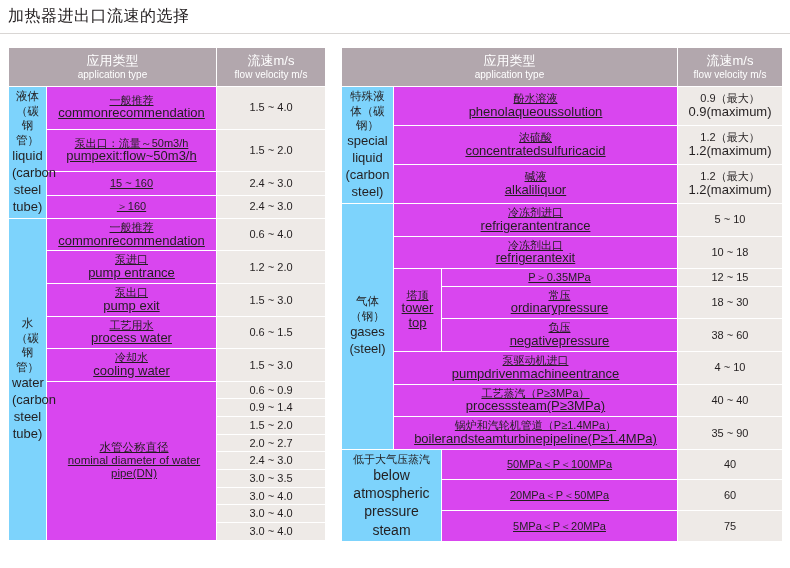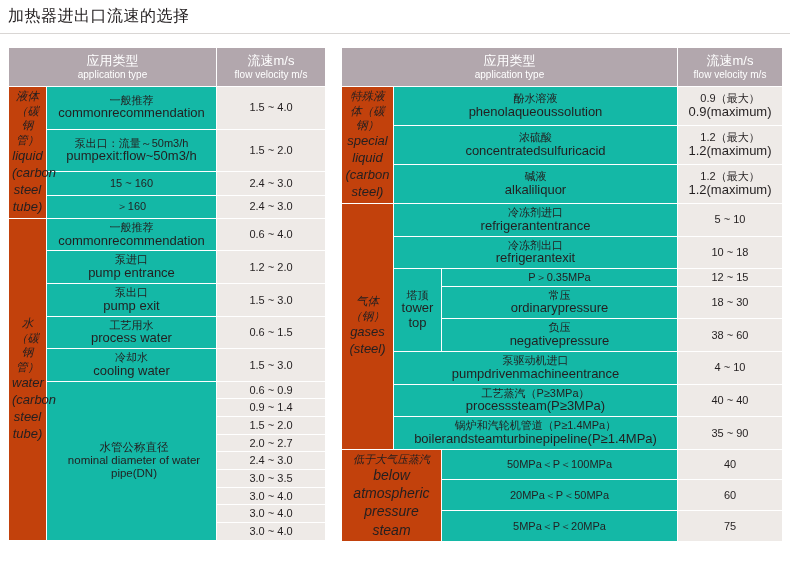--- a/index.html
+++ b/index.html
@@ -45,26 +45,25 @@
     background: #b2a7ad;
     color: #ffffff;
     font-size: 11.5px;
     font-weight: normal;
     padding: 5px 3px;
     line-height: 1.2;
   }
   .hdr .cn { display: block; font-size: 13px; }
   .hdr .en { display: block; font-size: 10px; }
   .grp {
-    background: #c2410c;
+    background: #7dd3fc;
     font-size: 11.5px;
     line-height: 1.3;
-    font-style: italic;
-  }
-  .lbl { background: #14b8a6; }
+  }
+  .lbl { background: #d946ef; text-decoration: underline; }
   .val { background: #eeeae7; }
   .cn { display: block; }
   .en { display: block; font-size: 13px; }
 
   
   #left-table {
     position: absolute;
     left: 8px; top: 47px;
     width: 317px;
   }

